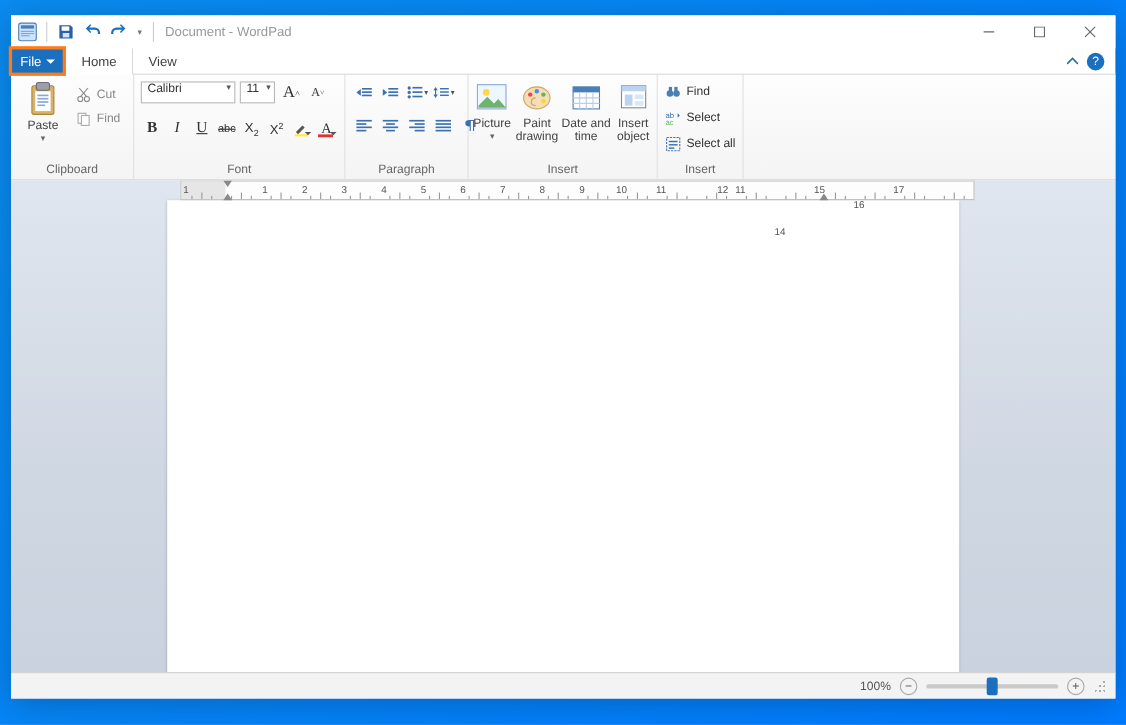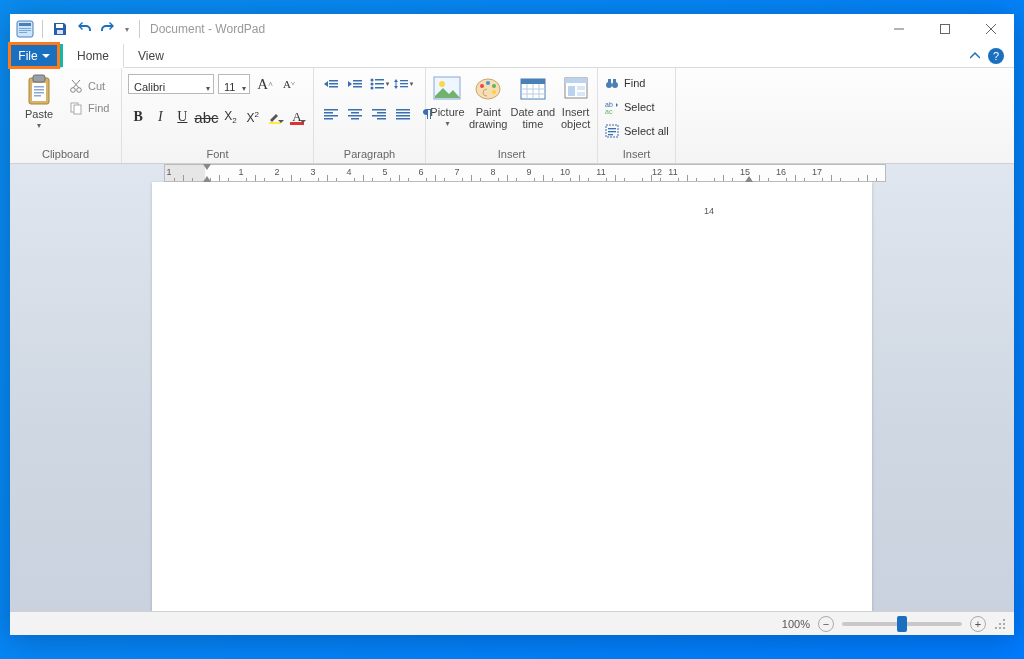--- a/index.html
+++ b/index.html
@@ -25,21 +25,21 @@
   .win-controls svg { stroke:#666; }
 
   
   .tabs-row { height:24px; display:flex; align-items:stretch; border-bottom:1px solid #d9d9d9; position:relative;}
   .file-tab {
     width:48px; background:#1a6fbf; color:#fff; display:flex; align-items:center; justify-content:center;
     font-size:12px; outline:3px solid #ff7a1a; outline-offset:-1px; position:relative; z-index:2;
   }
   .file-tab::after{ content:''; border:4px solid transparent; border-top-color:#fff; margin-left:4px; margin-top:4px;}
   .tab { padding:0 14px; display:flex; align-items:center; color:#444; font-size:12px; border-right:1px solid transparent;}
-  .tab.active { border-left:5px solid #14b8a6; border-right:1px solid #d9d9d9; border-bottom:1px solid #fff; margin-bottom:-1px; background:#fff;}
+  .tab.active { border-left:2px solid #14b8a6; border-right:1px solid #d9d9d9; border-bottom:1px solid #fff; margin-bottom:-1px; background:#fff;}
   .tabs-spacer { flex:1; }
   .tabs-right { display:flex; align-items:center; gap:8px; padding-right:10px; }
   .help-badge { width:16px; height:16px; border-radius:50%; background:#1a6fbf; color:#fff; font-size:11px; display:flex; align-items:center; justify-content:center;}
 
   
   .ribbon { display:flex; height:96px; border-bottom:1px solid #d0d0d0;
             background: linear-gradient(#fdfdfd, #f4f4f4); }
   .group { border-right:1px solid #e0e0e0; display:flex; flex-direction:column; }
   .group-body { flex:1; display:flex; align-items:flex-start; padding:4px 6px 0 6px; gap:6px;}
   .group-label { text-align:center; font-size:11px; color:#666; padding:2px 0 3px;}
@@ -48,21 +48,21 @@
   .big-btn .icon { width:32px; height:32px; display:flex; align-items:center; justify-content:center; }
   .big-btn .lbl { margin-top:2px; line-height:1.1; text-align:center; white-space:pre-line;}
   .big-btn .chev { font-size:8px; color:#666; margin-top:1px; }
 
   .mini { display:flex; align-items:center; gap:4px; height:20px; color:#888; font-size:11px;}
   .mini .ic { width:16px; height:16px; display:flex; align-items:center; justify-content:center;}
   .stack { display:flex; flex-direction:column; gap:2px;}
 
   
   .font-row1 { display:flex; gap:4px; align-items:center; margin-bottom:6px;}
-  .combo { height:20px; border:1px solid #b8b8b8; background:#fff; display:flex; align-items:flex-end; padding:0 3px 0 5px; font-size:11px; color:#333;}
+  .combo { height:20px; border:1px solid #b8b8b8; background:#fff; display:flex; align-items:flex-start; padding:0 3px 0 5px; font-size:11px; color:#333;}
   .combo .dd { margin-left:auto; font-size:8px; color:#555; padding-left:4px;}
   .font-name { width:86px;}
   .font-size { width:32px;}
   .grow-shrink { display:flex; gap:2px; }
   .sq { width:22px; height:20px; display:flex; align-items:center; justify-content:center; color:#333; font-family:"Times New Roman", serif; }
   .font-row2 { display:flex; gap:2px; }
   .fbtn { width:24px; height:22px; display:flex; align-items:center; justify-content:center; color:#333; position:relative;}
   .fbtn.drop::after{content:''; border:3px solid transparent; border-top-color:#555; position:absolute; right:1px; bottom:2px;}
   .fbtn svg{display:block;}
 
@@ -242,21 +242,21 @@
           <div class="fbtn">
               <b style="font-family:'Times New Roman';font-size:14px">B</b>
             </div>
           <div class="fbtn">
               <i style="font-family:'Times New Roman';font-size:14px">I</i>
             </div>
           <div class="fbtn">
               <span style="text-decoration:underline;font-family:'Times New Roman';font-size:14px">U</span>
             </div>
           <div class="fbtn">
-              <span style="text-decoration:line-through;font-size:15px">abc</span>
+              <span style="text-decoration:line-through;font-size:10px">abc</span>
             </div>
           <div class="fbtn">
               <span style="font-size:12px">X<sub style="font-size:8px">2</sub></span>
             </div>
           <div class="fbtn">
               <span style="font-size:12px">X<sup style="font-size:8px">2</sup></span>
             </div>
           <div class="fbtn drop">
               <svg width="16" height="16">
                 <path d="M3 11 L9 5 L11 7 L5 13 Z" fill="#555"></path>
@@ -473,21 +473,21 @@
             <div class="ruler-num" style="left: 256px;">6</div>
             <div class="ruler-num" style="left: 292px;">7</div>
             <div class="ruler-num" style="left: 328px;">8</div>
             <div class="ruler-num" style="left: 364px;">9</div>
             <div class="ruler-num" style="left: 400px;">10</div>
             <div class="ruler-num" style="left: 436px;">11</div>
             <div class="ruler-num" style="left: 492px;">12</div>
             <div class="ruler-num" style="left: 508px;">11</div>
             <div class="ruler-num" style="left: 544px; margin-top: 39px;">14</div>
             <div class="ruler-num" style="left: 580px;">15</div>
-            <div class="ruler-num" style="left: 616px;">16</div>
+            <div class="ruler-num" style="left: 616px; margin-top: 14px;">16</div>
             <div class="ruler-num" style="left: 652px;">17</div>
             <div style="position: absolute; bottom: 0px; width: 1px; background: rgb(153, 153, 153); left: 0px; height: 0px;"></div>
             <div style="position: absolute; bottom: 0px; width: 1px; background: rgb(153, 153, 153); left: 9px; height: 3px;"></div>
             <div style="position: absolute; bottom: 0px; width: 1px; background: rgb(153, 153, 153); left: 18px; height: 6px;"></div>
             <div style="position: absolute; bottom: 0px; width: 1px; background: rgb(153, 153, 153); left: 27px; height: 3px;"></div>
             <div style="position: absolute; bottom: 0px; width: 1px; background: rgb(153, 153, 153); left: 36px; height: 0px;"></div>
             <div style="position: absolute; bottom: 0px; width: 1px; background: rgb(153, 153, 153); left: 45px; height: 3px;"></div>
             <div style="position: absolute; bottom: 0px; width: 1px; background: rgb(153, 153, 153); left: 54px; height: 6px;"></div>
             <div style="position: absolute; bottom: 0px; width: 1px; background: rgb(153, 153, 153); left: 63px; height: 3px;"></div>
             <div style="position: absolute; bottom: 0px; width: 1px; background: rgb(153, 153, 153); left: 72px; height: 0px;"></div>

